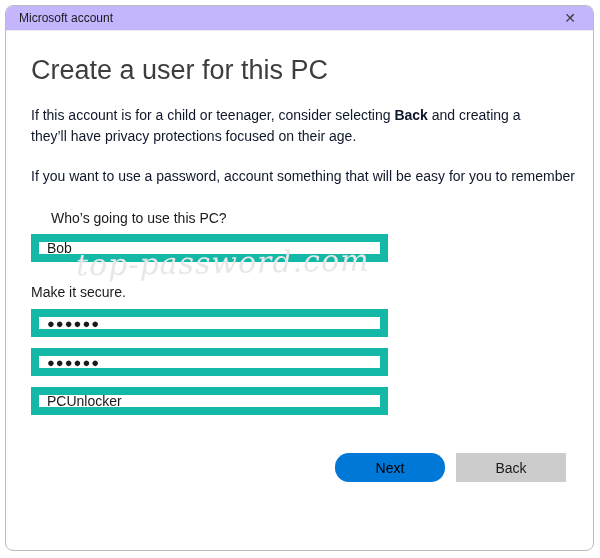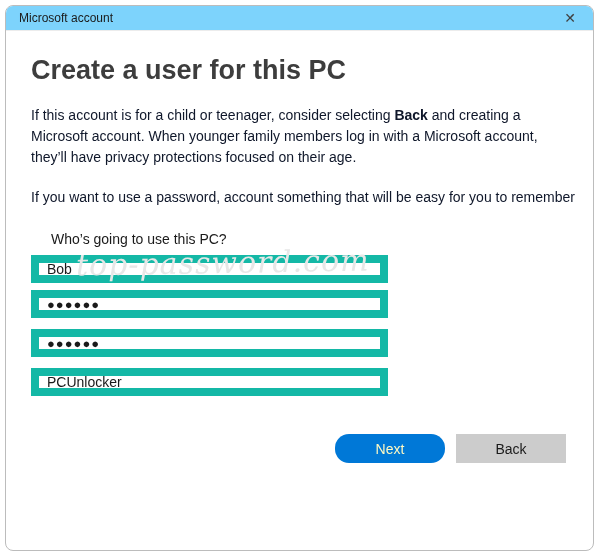--- a/index.html
+++ b/index.html
@@ -13,21 +13,21 @@
     position: absolute;
     left: 5px; top: 5px;
     width: 589px; height: 546px;
     background: #ffffff;
     border: 1px solid #bcbcbc;
     border-radius: 8px;
     overflow: hidden;
   }
   .titlebar {
     height: 25px;
-    background: #7dd3fc;
+    background: #c4b5fd;
     border-bottom: 1px solid #ececec;
     display: flex;
     align-items: center;
     justify-content: space-between;
     padding: 0 13px 0 13px;
   }
   .titlebar .title {
     font-size: 12px;
     color: #1a1a1a;
   }
@@ -50,21 +50,21 @@
     font-size: 30px;
     letter-spacing: 1px;
     color: #e7e7e7;
     transform: rotate(-1deg);
     pointer-events: none;
     white-space: nowrap;
   }
   h1.heading {
     margin-top: 22px;
     font-size: 27px;
-    font-weight: 700;
+    font-weight: 400;
     line-height: 34px;
     color: #3d3d3d;
   }
   .para {
     font-size: 14px;
     line-height: 21px;
     color: #0f172a;
   }
   .para .line { white-space: nowrap; }
   .intro { margin-top: 18px; }
@@ -105,52 +105,52 @@
   }
   button.btn {
     width: 110px;
     height: 29px;
     border: none;
     border-radius: 0;
     font-family: "Liberation Sans", "DejaVu Sans", sans-serif;
     font-size: 14px;
     cursor: default;
   }
-  button.primary   { background: #0078d7; color: #fef9c3; border-radius: 14px; }
+  button.primary   { background: #0078d7; color: #000000; border-radius: 14px; }
   button.secondary { background: #cccccc; color: #1a1a1a; }
 </style>
 </head>
 <body>
 
 <div class="dialog">
 
   <div class="titlebar">
     <span class="title">Microsoft account</span>
     <span class="close">✕</span>
   </div>
 
   <div class="content">
 
     <div class="watermark">top-password.com</div>
 
     <h1 class="heading">Create a user for this PC</h1>
 
     <div class="para intro">
       <div class="line"><span>If this account is for a child or teenager, consider selecting </span><b>Back</b><span> and creating a</span></div>
-      <div class="line">Microsoft account. When younger family members log in with a Microsoft account,</div>
       <div class="line">they’ll have privacy protections focused on their age.</div>
     </div>
 
     <div class="para hint">
       <div class="line">If you want to use a password, account something that will be easy for you to remember</div>
     </div>
 
     <div class="field-label lbl-user">Who’s going to use this PC?</div>
     <input class="textbox tb-user" type="text" value="Bob" style="">
 
+    <div class="field-label lbl-secure">Make it secure.</div>
     <input class="textbox masked tb-pw1" type="text" value="●●●●●●" style="">
     <input class="textbox masked tb-pw2" type="text" value="●●●●●●" style="">
     <input class="textbox tb-hint" type="text" value="PCUnlocker" style="">
 
     <div class="button-row">
       <button class="btn primary">Next</button>
       <button class="btn secondary">Back</button>
     </div>
 
   </div>

